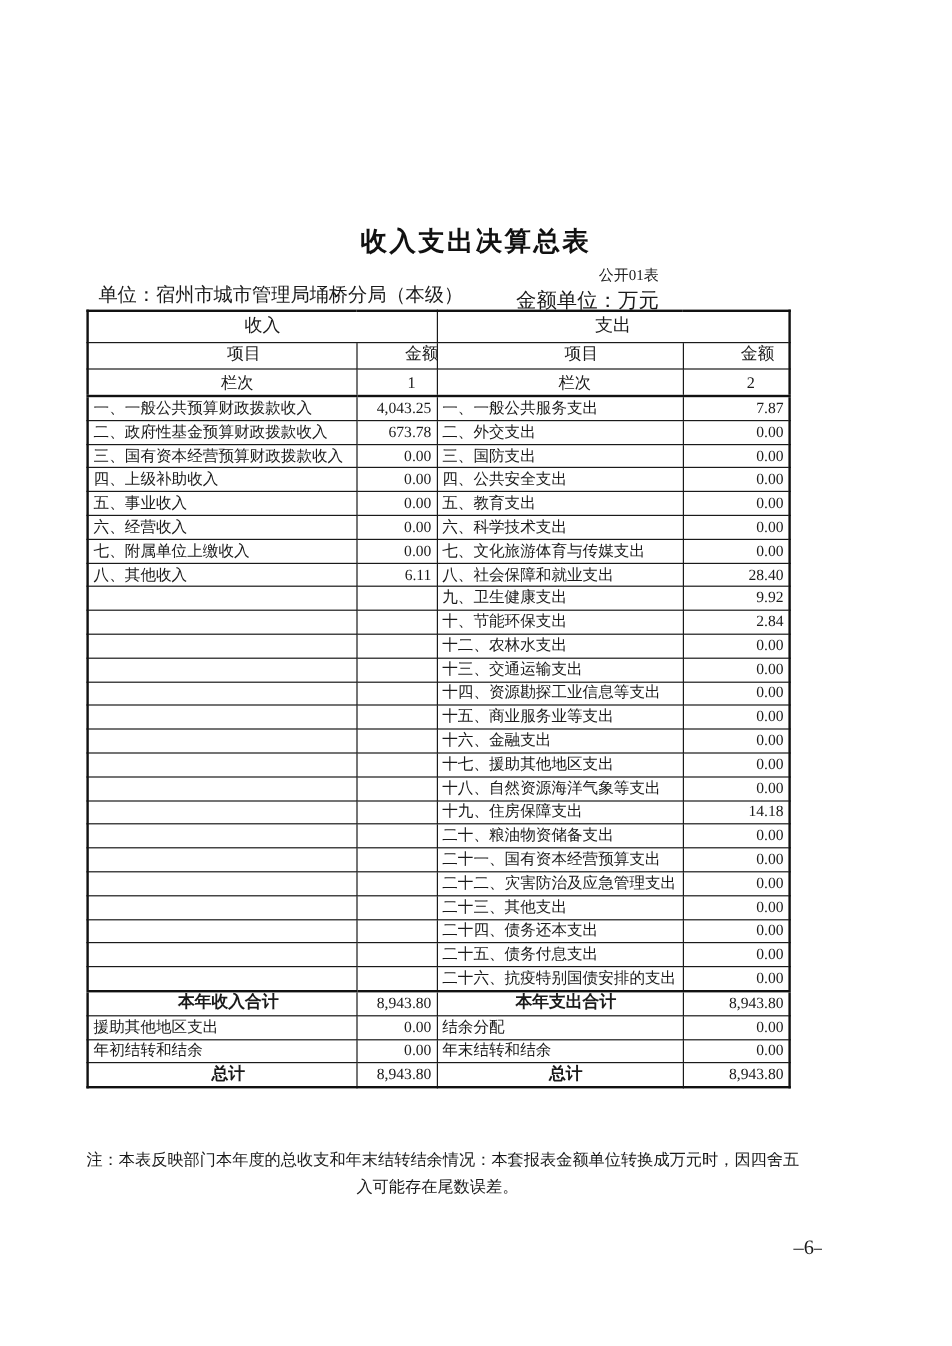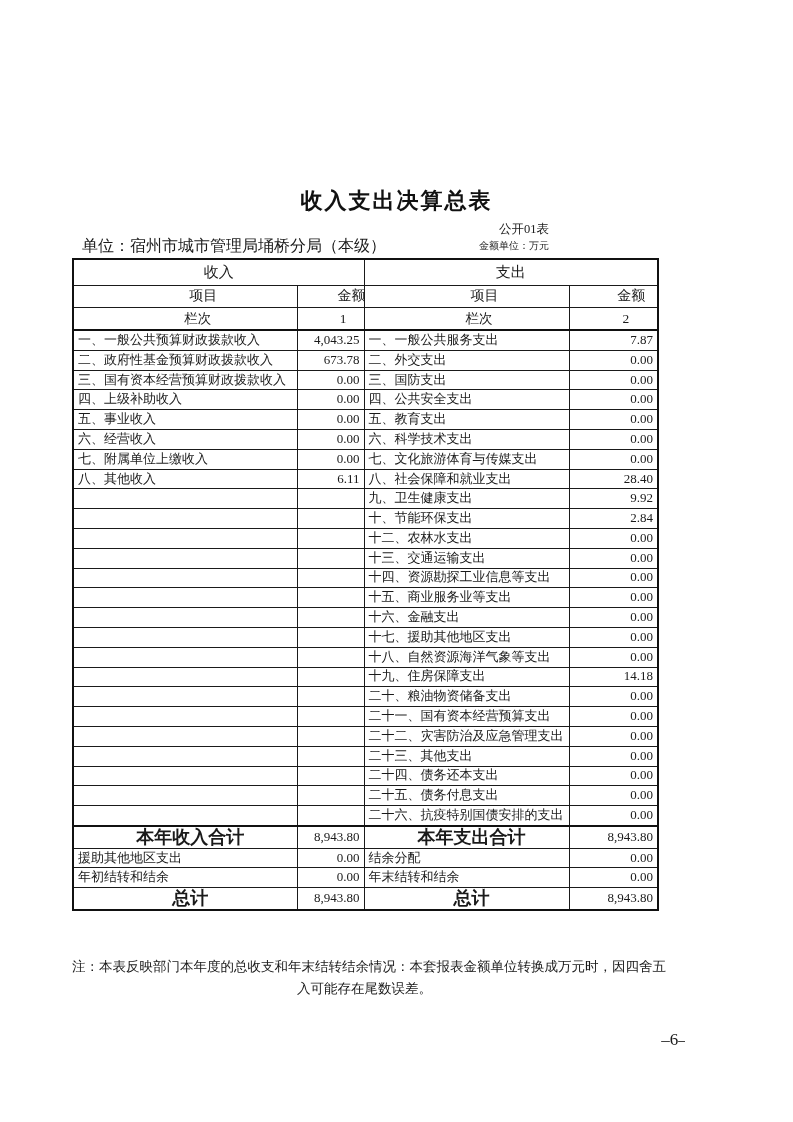--- a/index.html
+++ b/index.html
@@ -38,21 +38,21 @@
   .unit-line {
     position: absolute;
     top: 196px;
     left: 82px;
     font-size: 16px;
   }
   .amount-unit {
     position: absolute;
     top: 199px;
     right: 136px;
-    font-size: 10px;
+    font-size: 17px;
   }
   table.fin {
     position: absolute;
     top: 218px;
     left: 72px;
     width: 585px;
     border-collapse: collapse;
     table-layout: fixed;
     font-size: 13px;
     color: #1a1a1a;
@@ -71,21 +71,21 @@
   }
   table.fin { border: 2px solid #111; }
   table.fin th { }
   tr.sec-row th { height: 25px; font-size: 15px; }
   tr.sub-row th { height: 21px; font-size: 14px; padding-left: 40px; }
   tr.idx-row th { height: 21px; font-size: 13.5px; padding-left: 29px; }
   tr.idx-row th { border-bottom: 2px solid #111; }
   tbody.rows td { height: 18.8px; }
   td.item { text-align: left; padding-left: 5px; }
   td.amt  { text-align: right; padding-right: 6px; }
-  tr.em td.item { text-align: center; font-weight: bold; font-size: 18px; padding-left: 14px; }
+  tr.em td.item { text-align: center; font-weight: bold; font-size: 14px; padding-left: 14px; }
   tr.thick-top td { border-top: 2px solid #111; }
   .note {
     position: absolute;
     top: 916px;
     left: 72px;
     width: 585px;
     font-size: 13.5px;
     line-height: 22px;
   }
   .note .l1 { text-align: justify; white-space: nowrap; }

